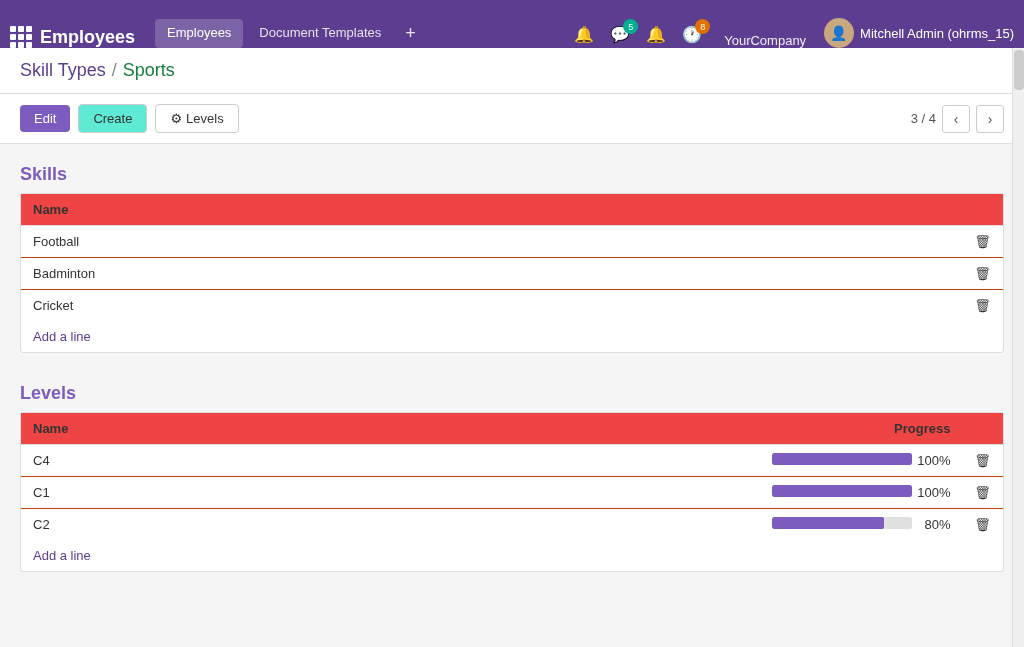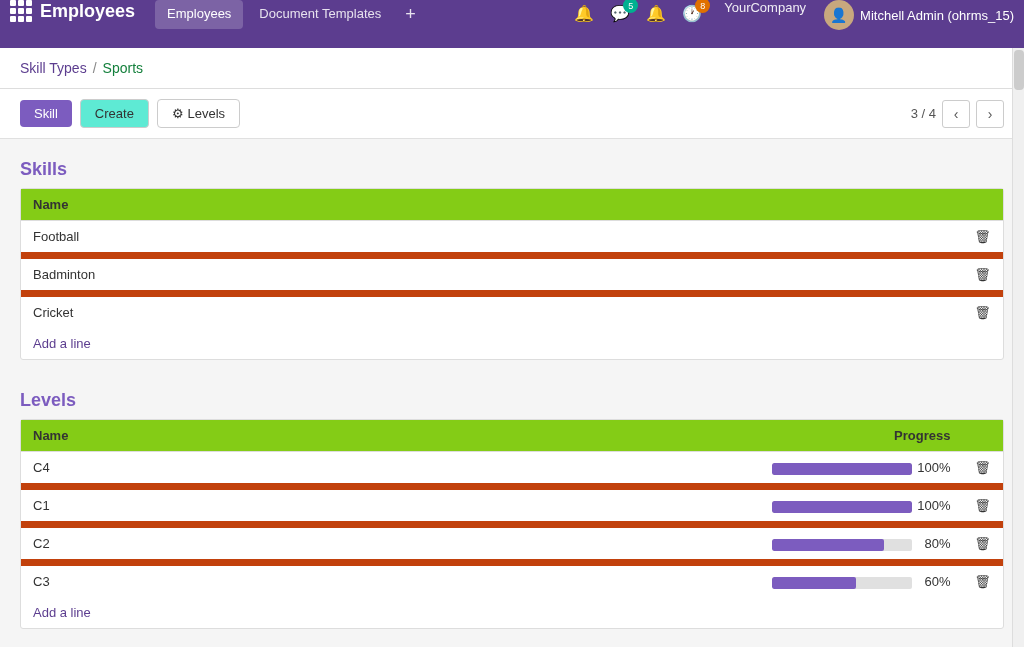--- a/index.html
+++ b/index.html
@@ -4,21 +4,21 @@
   <style>
     * { box-sizing: border-box; margin: 0; padding: 0; }
     body { font-family: Arial, sans-serif; font-size: 13px; background: #f5f5f5; color: #333; }
 
     
     .topnav {
       background: #5c3d8f;
       color: white;
       height: 48px;
       display: flex;
-      align-items: flex-start;
+      align-items: flex-end;
       padding: 0 10px;
       gap: 10px;
     }
     .topnav-brand {
       display: flex;
       align-items: center;
       gap: 8px;
       font-size: 18px;
       font-weight: bold;
       color: white;
@@ -107,21 +107,21 @@
     }
 
     
     .breadcrumb-bar {
       background: white;
       padding: 12px 20px;
       border-bottom: 1px solid #ddd;
       display: flex;
       align-items: center;
       gap: 6px;
-      font-size: 14px;
+      font-size: 18px;
     }
     .breadcrumb-link {
       color: #5c3d8f;
       cursor: pointer;
     }
     .breadcrumb-sep { color: #888; }
     .breadcrumb-current { color: #15803d; font-weight: 500; }
 
     
     .toolbar {
@@ -204,32 +204,32 @@
     .table-container {
       background: white;
       border: 1px solid #ddd;
       border-radius: 3px;
     }
     .data-table {
       width: 100%;
       border-collapse: collapse;
     }
     .data-table th {
-      background: #84cc16;
+      background: #ef4444;
       padding: 8px 12px;
       text-align: left;
       font-weight: 600;
       font-size: 13px;
       border-bottom: 1px solid #ddd;
       color: #333;
     }
     .data-table th.right { text-align: right; }
     .data-table td {
       padding: 8px 12px;
-      border-bottom: 7px solid #c2410c;
+      border-bottom: 1px solid #c2410c;
       font-size: 13px;
       color: #333;
     }
     .data-table tr:last-child td { border-bottom: none; }
     .delete-icon {
       color: #bbb;
       font-size: 15px;
       cursor: pointer;
       text-align: right;
     }
@@ -237,21 +237,21 @@
       color: #5c3d8f;
       cursor: pointer;
       font-size: 13px;
       padding: 8px 12px;
       display: block;
     }
 
     
     .progress-cell {
       display: flex;
-      align-items: flex-end;
+      align-items: flex-start;
       justify-content: flex-end;
     }
     .progress-bar-wrap {
       width: 140px;
       height: 12px;
       background: #e0e0e0;
       border-radius: 2px;
       overflow: hidden;
     }
     .progress-bar-fill {
@@ -339,21 +339,21 @@
     </div>
   </nav>
 
   <div class="breadcrumb-bar">
     <span class="breadcrumb-link">Skill Types</span>
     <span class="breadcrumb-sep">/</span>
     <span class="breadcrumb-current">Sports</span>
   </div>
 
   <div class="toolbar">
-    <button class="btn-edit">Skill</button>
+    <button class="btn-edit">Edit</button>
     <button class="btn-create">Create</button>
     <button class="btn-action">
       <span>⚙</span>
       <span>Levels</span>
     </button>
     <div class="toolbar-spacer"></div>
     <div class="pager">
       <span>3 / 4</span>
       <button class="pager-btn">‹</button>
       <button class="pager-btn">›</button>
@@ -432,32 +432,20 @@
               <td>
                 <div class="progress-cell">
                   <div class="progress-bar-wrap">
                     <div class="progress-bar-fill" style="width:80%;"></div>
                   </div>
                   <span class="progress-pct">80%</span>
                 </div>
               </td>
               <td class="delete-icon">🗑</td>
             </tr>
-            <tr>
-              <td>C3</td>
-              <td>
-                <div class="progress-cell">
-                  <div class="progress-bar-wrap">
-                    <div class="progress-bar-fill" style="width:60%;"></div>
-                  </div>
-                  <span class="progress-pct">60%</span>
-                </div>
-              </td>
-              <td class="delete-icon">🗑</td>
-            </tr>
           </tbody>
         </table>
         <span class="add-line">Add a line</span>
       </div>
     </div>
 
   </div>
 
   <div class="scrollbar-track">
     <div class="scrollbar-thumb"></div>

